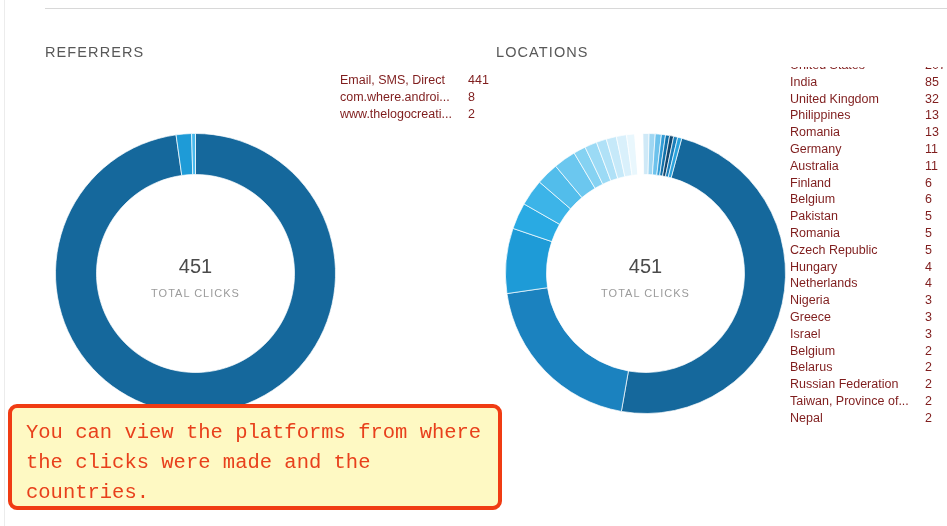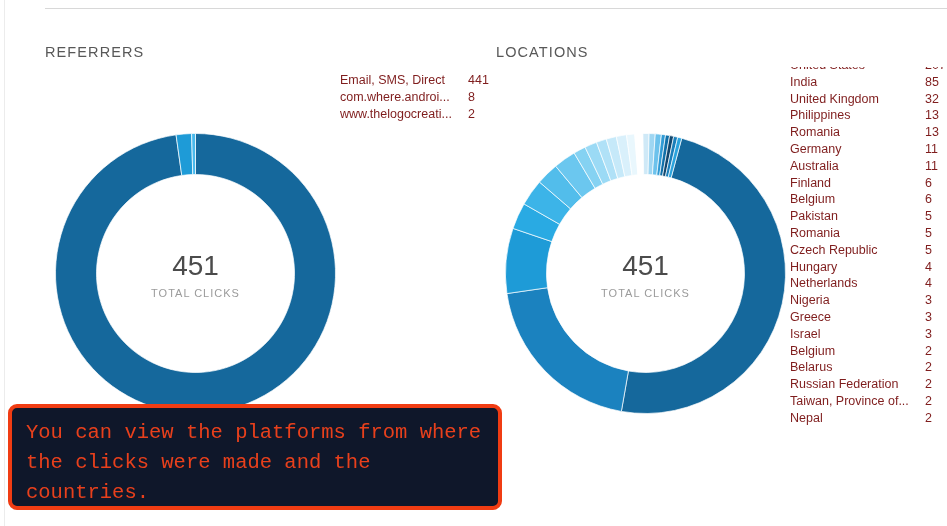--- a/index.html
+++ b/index.html
@@ -109,21 +109,21 @@
 
   .donut-center {
     position: absolute;
     left: 0; right: 0;
     top: 50%;
     transform: translateY(-50%);
     text-align: center;
     pointer-events: none;
   }
   .donut-total {
-    font-size: 28px;
+    font-size: 20px;
     color: #4b4b4b;
     line-height: 34px;
     font-weight: 400;
   }
   .donut-caption {
     font-size: 11px;
     letter-spacing: 1px;
     color: #9b9b9b;
     margin-top: 4px;
   }
@@ -131,21 +131,21 @@
   
   .callout {
     position: absolute;
     left: 8px;
     top: 404px;
     width: 494px;
     height: 106px;
     box-sizing: border-box;
     border: 4px solid #f03c13;
     border-radius: 9px;
-    background: #0f172a;
+    background: #fef9c3;
     padding: 10px 14px 8px 14px;
   }
   .callout-text {
     font-family: "Liberation Mono", "DejaVu Sans Mono", monospace;
     font-size: 20.5px;
     line-height: 30px;
     color: #e8401c;
     white-space: pre-wrap;
     font-weight: 400;
   }

